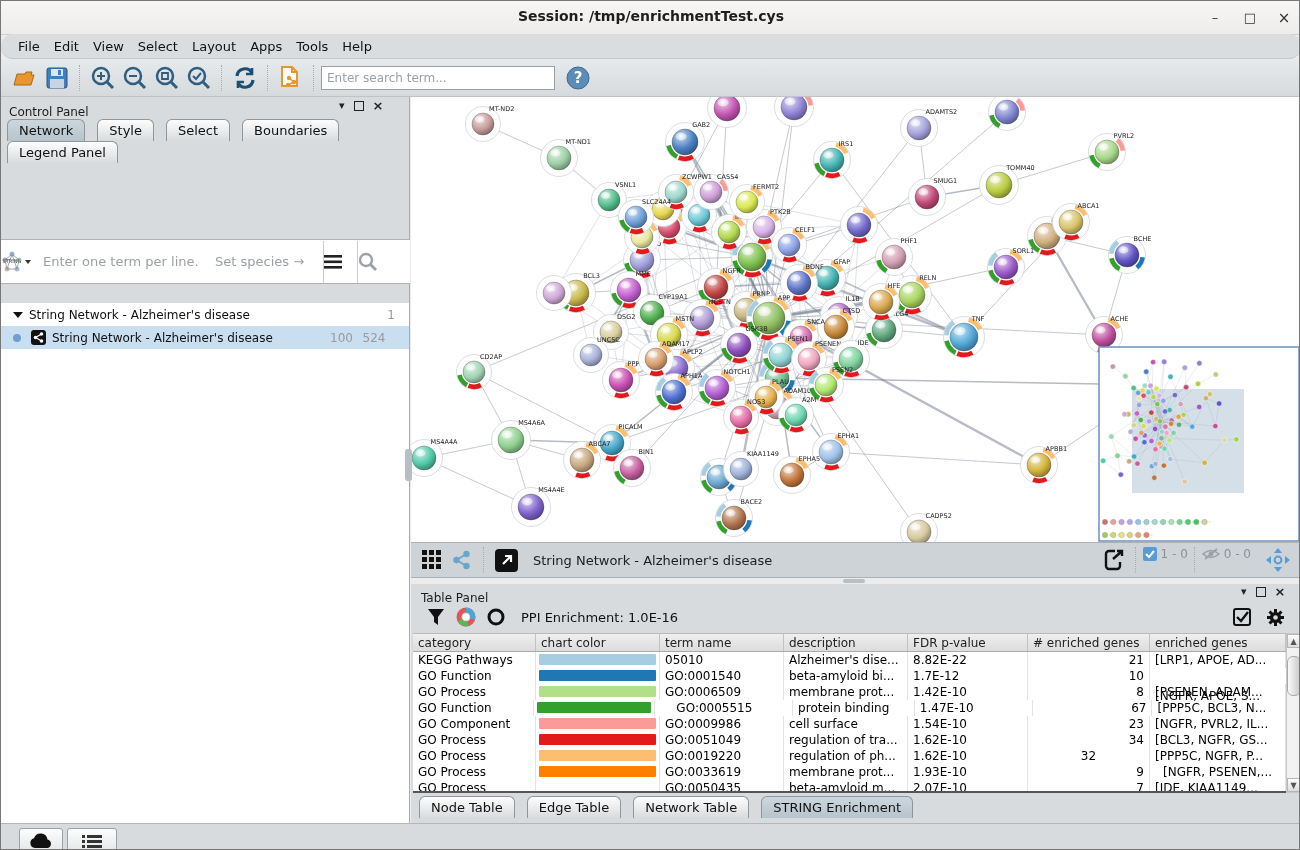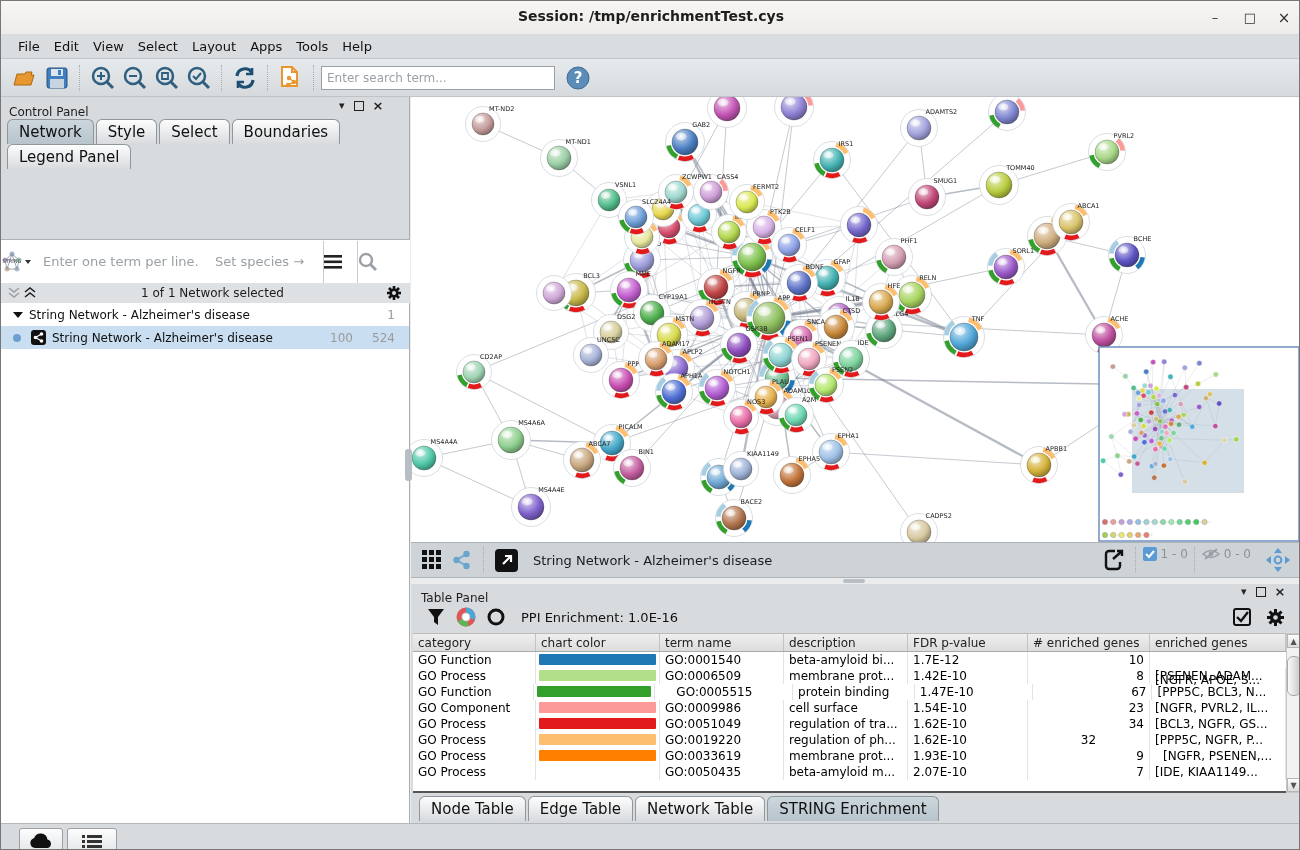--- a/index.html
+++ b/index.html
@@ -3,33 +3,33 @@
 <meta charset="utf-8">
 <style>
   html,body{margin:0;padding:0;background:#9a9a9a;font-family:"DejaVu Sans","Liberation Sans",sans-serif;}
   #window{position:relative;width:1300px;height:850px;background:#ececec;overflow:hidden;border:1px solid #777;box-sizing:border-box;}
   .abs{position:absolute;}
   
   #titlebar{left:0;top:0;width:1300px;height:33px;background:linear-gradient(#f7f6f5,#edecea);border-bottom:1px solid #cfcfcf;}
   #title{left:0;top:7px;width:1300px;text-align:center;font-size:14px;font-weight:bold;color:#1d1d1d;}
   .winbtn{top:8px;width:22px;height:18px;text-align:center;font-size:13px;color:#333;cursor:default;line-height:18px;}
   
-  #menubar{left:0;top:33px;width:1300px;height:25px;background:#dadde0;border-bottom:1px solid #c4c7ca;display:flex;align-items:center;padding-left:10px;box-sizing:border-box;}
+  #menubar{left:0;top:33px;width:1300px;height:25px;background:#dadde0;border-bottom:1px solid #c4c7ca;display:flex;align-items:center;padding-left:10px;box-sizing:border-box;border-radius:12px;}
   .menuitem{font-size:13px;color:#111;padding:2px 7px;}
   
   #toolbar{left:0;top:58px;width:1300px;height:38px;background:linear-gradient(#e7eaec,#d6dadd);border-bottom:1px solid #bfc3c6;display:flex;align-items:center;padding-left:8px;box-sizing:border-box;}
   .tbtn{width:30px;height:30px;display:flex;align-items:center;justify-content:center;margin:0 1px;}
   .tsep{width:1px;height:26px;border-left:1px dotted #a8acaf;margin:0 6px;}
   #main-search{width:222px;height:20px;font-size:12px;border:1px solid #9aa0a5;padding:1px 5px;font-family:inherit;}
   
   #control-panel{left:0;top:96px;width:409px;height:726px;background:#d7dbde;border-right:1px solid #a9adb0;box-sizing:border-box;}
   .panel-title{font-size:12px;color:#1c1c1c;}
   .panel-icons{display:flex;gap:9px;align-items:center;}
   .pic{font-size:11px;color:#222;font-weight:bold;line-height:10px;}
-  .ctab,.btab{display:inline-block;font-size:15px;color:#111;padding:3px 11px;border:1px solid #8f979d;border-bottom:none;border-radius:6px 6px 0 0;background:linear-gradient(#fdfdfd,#d8dbde);margin-right:2px;}
+  .ctab,.btab{display:inline-block;font-size:13px;color:#111;padding:3px 11px;border:1px solid #8f979d;border-bottom:none;border-radius:6px 6px 0 0;background:linear-gradient(#fdfdfd,#d8dbde);margin-right:12px;}
   .ctab.active,.btab.active{background:linear-gradient(#ccd6dd,#b7c4cc);font-weight:normal;}
   #string-row{left:0;top:142px;width:409px;height:43px;background:#fff;border-top:1px solid #aeb2b5;border-bottom:1px solid #aeb2b5;display:flex;align-items:center;}
   #string-input{border:none;outline:none;font-size:13px;width:170px;font-family:inherit;}
   #string-input::placeholder,#main-search::placeholder{color:#9aa0a5;}
   .vline{width:1px;height:42px;background:#c9cdd0;}
   #net-sel-row{left:0;top:186px;width:409px;height:20px;background:#dde1e4;border-bottom:1px solid #bfc3c6;display:flex;align-items:center;font-size:12px;color:#1c1c1c;}
   #tree-area{left:0;top:206px;width:408px;height:616px;background:#fff;}
   .treerow{height:23px;display:flex;align-items:center;font-size:12px;color:#111;}
   .treerow .cnt{color:#9a9a9a;}
   .selrow{background:#cadef1;}
@@ -191,59 +191,40 @@
           </svg>
       </div>
       <div class="vline"></div>
       <div style="width:36px;text-align:center">
         <svg width="20" height="20">
             <circle cx="8" cy="8" r="6" fill="none" stroke="#9aa0a5" stroke-width="2.4"></circle>
             <line x1="12.5" y1="12.5" x2="18" y2="18" stroke="#9aa0a5" stroke-width="2.8"></line>
           </svg>
       </div>
     </div>
-    <div id="net-sel-row" class="abs">
-      <svg width="16" height="12" style="margin-left:6px">
-          <path d="M2,1 l5,4 l5,-4 M2,6 l5,4 l5,-4" stroke="#9aa0a5" stroke-width="1.6" fill="none"></path>
-        </svg>
-      <svg width="16" height="12">
-          <path d="M2,10 l5,-4 l5,4 M2,5 l5,-4 l5,4" stroke="#222" stroke-width="1.6" fill="none"></path>
-        </svg>
-      <div style="flex:1;text-align:center">1 of 1 Network selected</div>
-      <svg width="16" height="16" style="margin-right:8px">
-          <g stroke="#111" stroke-width="2.6">
-            <line x1="8" y1="1" x2="8" y2="15"></line>
-            <line x1="1" y1="8" x2="15" y2="8"></line>
-            <line x1="3" y1="3" x2="13" y2="13"></line>
-            <line x1="13" y1="3" x2="3" y2="13"></line>
-          </g>
-          <circle cx="8" cy="8" r="4.6" fill="#111"></circle>
-          <circle cx="8" cy="8" r="2" fill="#dde1e4"></circle>
-        </svg>
-    </div>
     <div id="tree-area" class="abs">
       <div class="treerow">
         <svg width="10" height="8" style="margin:0 6px 0 12px">
             <path d="M0,1 h10 l-5,6 Z" fill="#111"></path>
           </svg>
         <span>String Network - Alzheimer's disease</span>
         <span class="cnt" style="margin-left:auto;margin-right:14px">1</span>
       </div>
       <div class="treerow selrow">
         <span style="width:8px;height:8px;border-radius:50%;background:#6f9fcf;margin:0 10px 0 12px"></span>
         <svg width="15" height="15" style="margin-right:6px">
             <rect width="15" height="15" rx="3" fill="#111"></rect>
             <circle cx="10.5" cy="4" r="1.8" fill="#fff"></circle>
             <circle cx="4.5" cy="7.5" r="1.8" fill="#fff"></circle>
             <circle cx="10.5" cy="11" r="1.8" fill="#fff"></circle>
             <path d="M10.5,4 L4.5,7.5 L10.5,11" stroke="#fff" stroke-width="1.2" fill="none"></path>
           </svg>
         <span>String Network - Alzheimer's disease</span>
         <span class="cnt" style="margin-left:auto">100</span>
-        <span class="cnt" style="width:42px;text-align:right;margin-right:14px">524</span>
+        <span class="cnt" style="width:42px;text-align:center;margin-right:14px">524</span>
       </div>
     </div>
   </div>
 
   <div id="network-panel" class="abs">
       <svg width="890" height="445">
         <defs>
           <radialGradient id="g0" cx="35%" cy="28%" r="80%">
             <stop offset="0%" stop-color="#ffffff"></stop>
             <stop offset="22%" stop-color="#dfc8c8"></stop>
@@ -2130,20 +2111,31 @@
       <div class="hcell" style="width: 123px;">category</div>
       <div class="hcell" style="width: 124px;">chart color</div>
       <div class="hcell" style="width: 124px;">term name</div>
       <div class="hcell" style="width: 124px;">description</div>
       <div class="hcell" style="width: 120px;">FDR p-value</div>
       <div class="hcell" style="width: 122px;"># enriched genes</div>
       <div class="hcell" style="width: 136px;">enriched genes</div>
     </div>
   <div id="grid-body" class="abs">
       <div class="trow">
+        <div class="tcell" style="width: 123px;">KEGG Pathways</div>
+        <div class="tcell" style="width: 124px; padding: 0px;">
+          <div class="swatch" style="background: rgb(166, 206, 227);"></div>
+        </div>
+        <div class="tcell" style="width: 124px;">05010</div>
+        <div class="tcell" style="width: 124px;">Alzheimer's dise...</div>
+        <div class="tcell" style="width: 120px;">8.82E-22</div>
+        <div class="tcell" style="width: 122px; text-align: right;">21</div>
+        <div class="tcell" style="width: 136px;">[LRP1, APOE, AD...</div>
+      </div>
+      <div class="trow">
         <div class="tcell" style="width: 123px;">GO Function</div>
         <div class="tcell" style="width: 124px; padding: 0px;">
           <div class="swatch" style="background: rgb(31, 120, 180);"></div>
         </div>
         <div class="tcell" style="width: 124px;">GO:0001540</div>
         <div class="tcell" style="width: 124px;">beta-amyloid bi...</div>
         <div class="tcell" style="width: 120px;">1.7E-12</div>
         <div class="tcell" style="width: 122px; text-align: right;">10</div>
         <div class="tcell" style="width: 136px; margin-top: 40px;">[NGFR, APOE, S...</div>
       </div>

